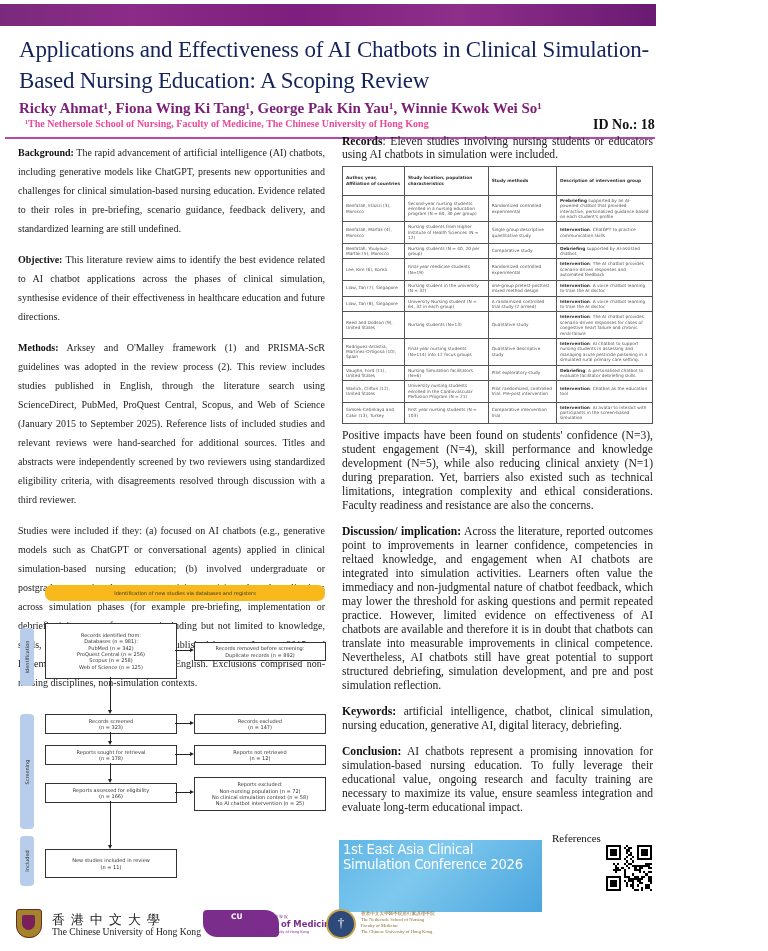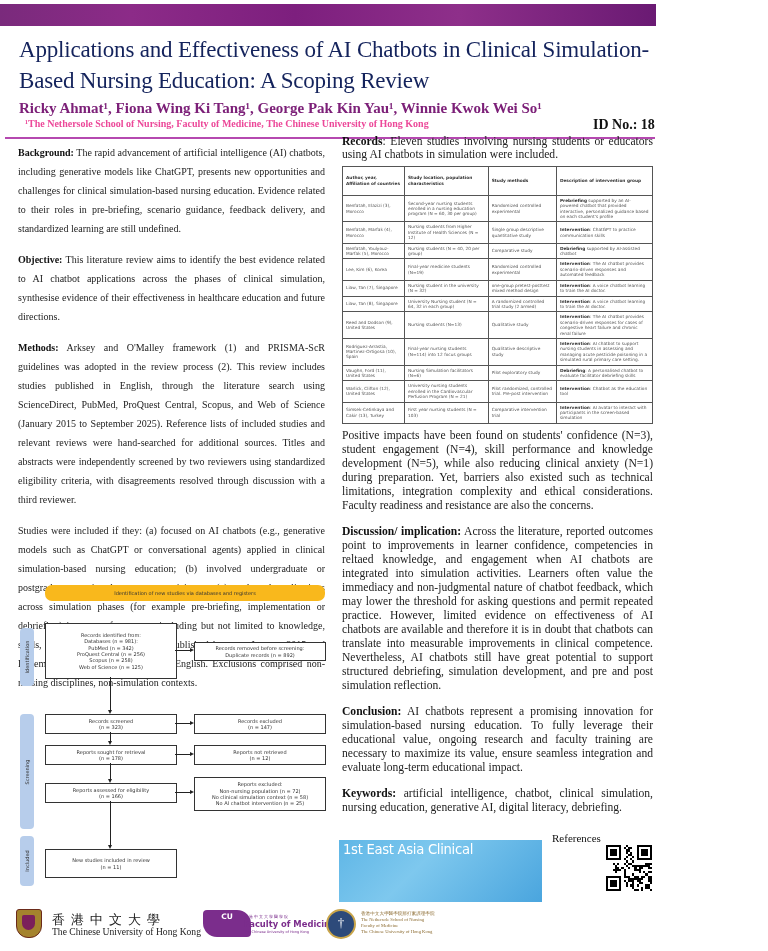--- a/index.html
+++ b/index.html
@@ -32,33 +32,33 @@
   .p-head { position: absolute; left: 27px; top: 5px; width: 280px; height: 16px; background: #f9b81c; border-radius: 7px; text-align: center; line-height: 16px; font-size: 5px; }
   .p-side { position: absolute; left: 2px; width: 14px; background: #b7cdeb; border-radius: 4px; }
   .p-side span { position: absolute; left: 50%; top: 50%; transform: translate(-50%,-50%) rotate(-90deg); white-space: nowrap; font-size: 5px; }
   .p-box { position: absolute; border: 0.8px solid #333; background: #fff; text-align: center; display: flex; flex-direction: column; justify-content: center; line-height: 6.3px; }
   .p-vline { position: absolute; width: 0.8px; background: #222; }
   .p-hline { position: absolute; height: 0.8px; background: #222; }
   .p-arrow-d { position: absolute; width: 0; height: 0; border-left: 2.5px solid transparent; border-right: 2.5px solid transparent; border-top: 4px solid #222; }
   .p-arrow-r { position: absolute; width: 0; height: 0; border-top: 2.5px solid transparent; border-bottom: 2.5px solid transparent; border-left: 4px solid #222; }
 
   
-  .conf { position: absolute; left: 339px; top: 840px; width: 203px; height: 62px; background: linear-gradient(135deg, #5fb6e6 0%, #7ec8ee 40%, #4aa5de 100%); color: #fff; font-family: "DejaVu Sans", sans-serif; padding: 2px 4px; box-sizing: border-box; overflow: hidden; }
+  .conf { position: absolute; left: 339px; top: 840px; width: 203px; height: 72px; background: linear-gradient(135deg, #5fb6e6 0%, #7ec8ee 40%, #4aa5de 100%); color: #fff; font-family: "DejaVu Sans", sans-serif; padding: 2px 4px; box-sizing: border-box; overflow: hidden; }
   .conf-title { font-size: 13.2px; line-height: 15px; letter-spacing: -0.3px; }
   .conf-sub { font-size: 6.7px; line-height: 8px; margin-top: 2px; color: #e9f6ff; }
   .refs-label { position: absolute; left: 552px; top: 832px; font-weight: normal; font-size: 11px; color: #111; }
   .qr { position: absolute; left: 606px; top: 845px; width: 46px; height: 46px; }
 
   
   .footer { position: absolute; left: 0; top: 900px; width: 656px; height: 51px; }
   .logo-cuhk { position: absolute; left: 16px; top: 9px; width: 24px; height: 27px; background: #a4832d; border-radius: 3px 3px 12px 12px; border: 1px solid #6b2a1a; }
   .logo-cuhk::after { content: ""; position: absolute; left: 5px; top: 5px; width: 13px; height: 15px; background: #7b1f5a; border-radius: 2px 2px 7px 7px; }
   .cuhk-zh { position: absolute; left: 52px; top: 11px; font-size: 13px; letter-spacing: 6px; color: #222; }
   .cuhk-en { position: absolute; left: 52px; top: 26px; font-size: 9.6px; color: #222; }
-  .logo-cumed { position: absolute; left: 203px; top: 10px; width: 48px; height: 27px; background: #7b2d8c; border-radius: 4px 14px 4px 14px; color: #fff; font-family: "DejaVu Sans", sans-serif; font-weight: bold; font-size: 7.5px; text-align: center; line-height: 14px; }
+  .logo-cumed { position: absolute; left: 203px; top: 10px; width: 48px; height: 27px; background: #7b2d8c; border-radius: 4px 14px 4px 14px; color: #fff; font-family: "DejaVu Sans", sans-serif; font-weight: bold; font-size: 7.5px; line-height: 14px; padding-left: 28px; }
   .logo-cumed::before { content: ""; position: absolute; right: -3px; top: -2px; width: 10px; height: 12px; background: #7dbb2e; border-radius: 8px 0 8px 0; z-index: -1; }
   .fom-zh { position: absolute; left: 244px; top: 14px; font-size: 4px; color: #7b2d8c; letter-spacing: 1px; }
   .fom-en { position: absolute; left: 244px; top: 19px; font-family: "DejaVu Sans", sans-serif; font-weight: bold; font-size: 8.4px; color: #7b2d8c; }
   .fom-sub { position: absolute; left: 244px; top: 30px; font-family: "DejaVu Sans", sans-serif; font-size: 3.5px; color: #7b2d8c; }
   .logo-nsn { position: absolute; left: 326px; top: 9px; width: 26px; height: 26px; border-radius: 50%; border: 2px solid #c9a54a; background: #2d4a7a; }
   .logo-nsn::after { content: "\2020"; position: absolute; left: 0; right: 0; top: 4px; text-align: center; color: #fff; font-size: 13px; }
   .nsn-text { position: absolute; left: 361px; top: 11px; font-size: 4.6px; line-height: 6px; color: #8b6a2f; }
 </style>
 </head>
 <body>
@@ -249,31 +249,32 @@
           </tr>
         </tbody>
     </table>
 
     <p class="big">Positive impacts have been found on students' confidence (N=3), student engagement (N=4), skill performance and knowledge development (N=5), while also reducing clinical anxiety (N=1) during preparation. Yet, barriers also existed such as technical limitations, integration complexity and ethical considerations. Faculty readiness and resistance are also the concerns.</p>
     <p class="big">
       <b>Discussion/ implication:</b>
       <span>Across the literature, reported outcomes point to improvements in learner confidence, competencies in reltaed knowledge, and engagement when AI chatbots are integrated into simulation activities. Learners often value the immediacy and non-judgmental nature of chatbot feedback, which may lower the threshold for asking questions and permit repeated practice. However, limited evidence on effectiveness of AI chatbots are available and therefore it is in doubt that chatbots can translate into measurable improvements in clinical competence. Nevertheless, AI chatbots still have great potential to support structured debriefing, simulation development, and pre and post simulation reflection.</span>
     </p>
     <p class="big">
+      <b>Keywords:</b>
+      <span>artificial intelligence, chatbot, clinical simulation, nursing education, generative AI, digital literacy, debriefing.</span>
+    </p>
+    <p class="big">
       <b>Conclusion:</b>
       <span>AI chatbots represent a promising innovation for simulation-based nursing education. To fully leverage their educational value, ongoing research and faculty training are necessary to maximize its value, ensure seamless integration and evaluate long-term educational impact.</span>
     </p>
-    <p class="big">
-      <b>Keywords:</b>
-      <span>artificial intelligence, chatbot, clinical simulation, nursing education, generative AI, digital literacy, debriefing.</span>
-    </p>
   </div>
 
   <div class="conf">
     <div class="conf-title">1st East Asia Clinical</div>
+    <div class="conf-title">Simulation Conference 2026</div>
   </div>
   <div class="refs-label">References</div>
   <svg class="qr" id="qr" viewBox="0 0 21 21" shape-rendering="crispEdges">
       <rect x="0" y="0" width="21" height="21" fill="#fff"></rect>
       <rect x="9" y="0" width="1" height="1" fill="#000"></rect>
       <rect x="8" y="1" width="1" height="1" fill="#000"></rect>
       <rect x="10" y="1" width="1" height="1" fill="#000"></rect>
       <rect x="11" y="1" width="1" height="1" fill="#000"></rect>
       <rect x="9" y="2" width="1" height="1" fill="#000"></rect>
       <rect x="10" y="2" width="1" height="1" fill="#000"></rect>

